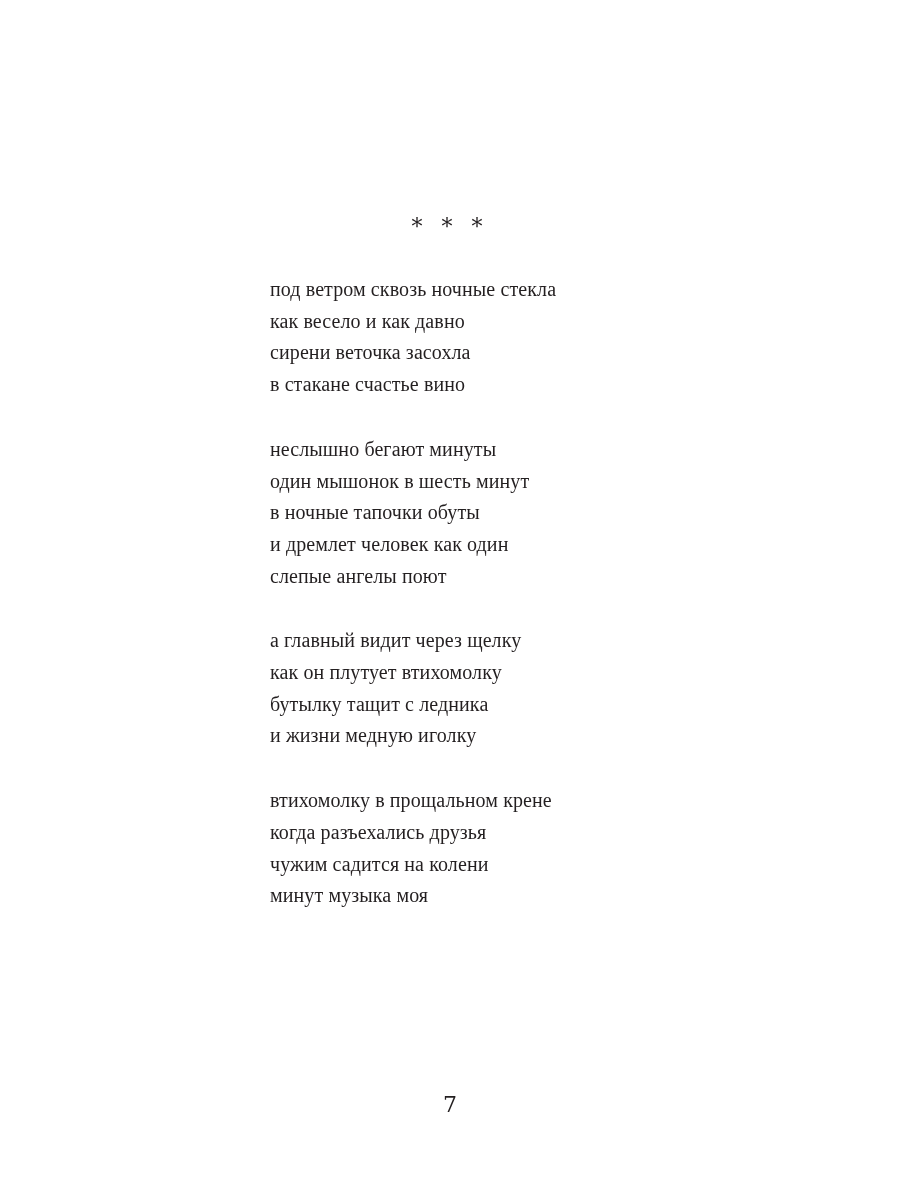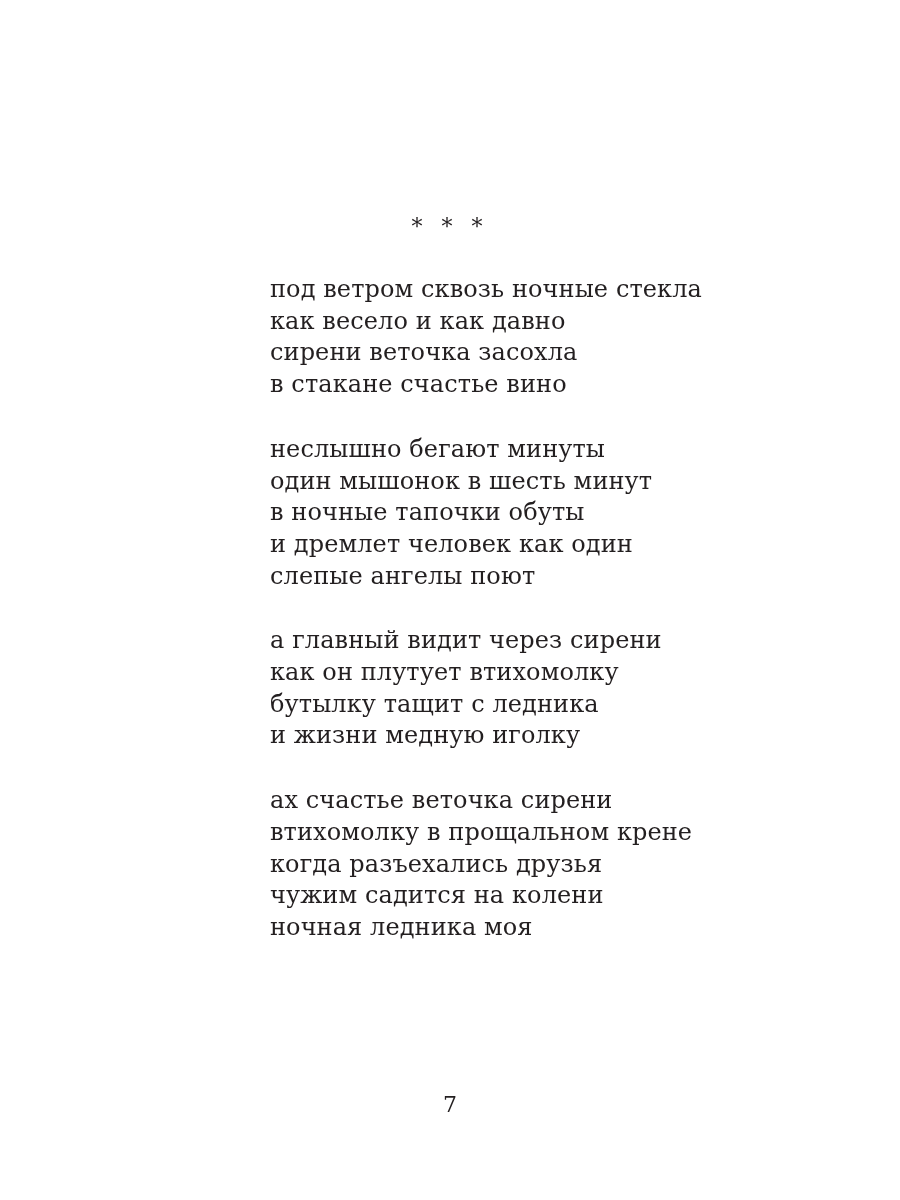--- a/index.html
+++ b/index.html
@@ -36,24 +36,25 @@
       position: absolute;
       left: 270px;
       top: 274px;
       width: 420px;
     }
     .stanza {
       margin: 0 0 33px 0;
     }
     .line {
       display: block;
-      font-size: 24px;
+      font-size: 20px;
       line-height: 31.7px;
       white-space: nowrap;
       letter-spacing: 0.1px;
+      font-family: Liberation Serif, serif;
     }
     .page-number {
       position: absolute;
       top: 1090px;
       left: 0;
       width: 900px;
       text-align: center;
       font-size: 22px;
       line-height: 30px;
     }
@@ -76,31 +77,30 @@
 
     <div class="stanza">
       <span class="line">неслышно бегают минуты</span>
       <span class="line">один мышонок в шесть минут</span>
       <span class="line">в ночные тапочки обуты</span>
       <span class="line">и дремлет человек как один</span>
       <span class="line">слепые ангелы поют</span>
     </div>
 
     <div class="stanza">
-      <span class="line">а главный видит через сирени</span>
+      <span class="line">а главный видит через щелку</span>
       <span class="line">как он плутует втихомолку</span>
       <span class="line">бутылку тащит с ледника</span>
       <span class="line">и жизни медную иголку</span>
     </div>
 
     <div class="stanza">
-      <span class="line">ах счастье веточка сирени</span>
       <span class="line">втихомолку в прощальном крене</span>
       <span class="line">когда разъехались друзья</span>
       <span class="line">чужим садится на колени</span>
-      <span class="line">ночная ледника моя</span>
+      <span class="line">минут музыка моя</span>
     </div>
 
   </div>
 
   <div class="page-number">7</div>
 
 </div>
 
 </body></html>

